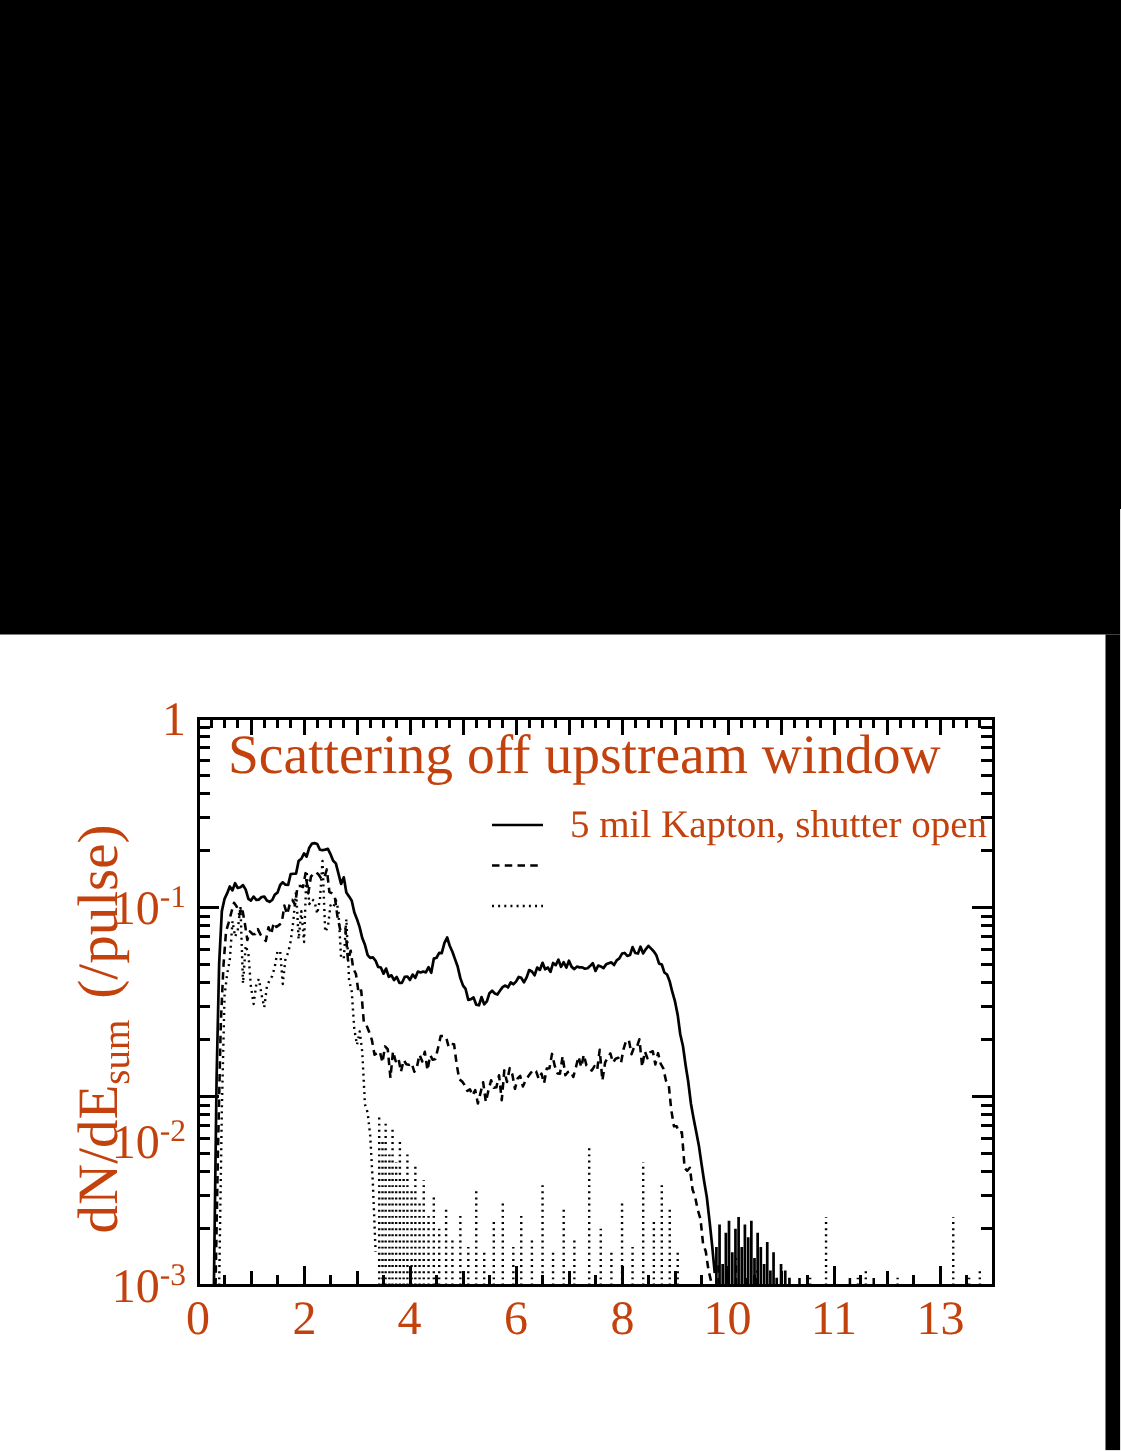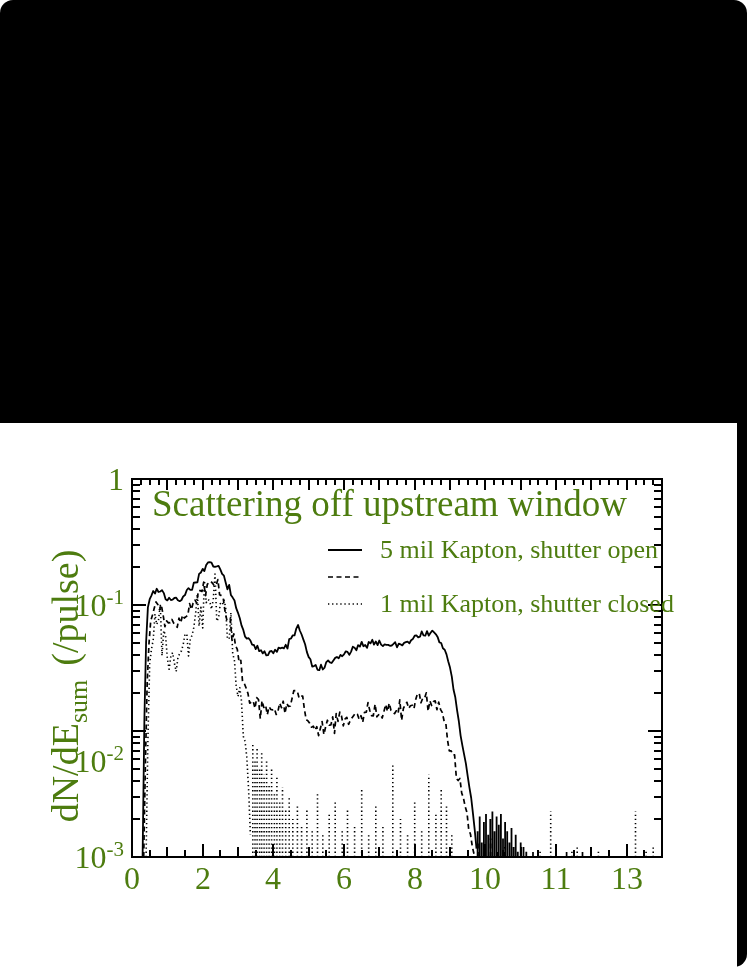--- a/index.html
+++ b/index.html
@@ -1,17 +1,17 @@
 <!DOCTYPE html>
 <html><head>
 <meta charset="utf-8">
 <style>
   html,body{margin:0;padding:0;background:#fff;}
   .stage{position:relative;width:747px;height:967px;background:#fff;overflow:hidden;
-         font-family:"Liberation Serif","DejaVu Serif",serif;color:#4d7c0f;border-radius:13px;}
+         font-family:"Liberation Serif","DejaVu Serif",serif;color:#c2410c;}
   .mask-top{position:absolute;left:0;top:0;width:747px;height:423px;background:#000;}
   .mask-right{position:absolute;left:737px;top:423px;width:10px;height:544px;background:#000;}
   #plot-svg{position:absolute;left:0;top:0;}
   .txt{position:absolute;white-space:nowrap;}
   .title{left:152px;top:482px;font-size:37px;line-height:44px;}
   .lg-label{left:380px;font-size:26px;line-height:32px;}
   .lg1{top:534px;} .lg2{top:561px;} .lg3{top:588px;}
   .ytick{right:623px;text-align:right;font-size:32px;line-height:38px;}
   .ytick sup{font-size:21px;line-height:0;}
   .yt0{top:460px;} .yt1{top:586px;} .yt2{top:712px;margin-top:30px;} .yt3{top:838px;}
@@ -193,21 +193,20 @@
         <path d="M143.7 857.0L145.4 763.5L147.2 682.2L149.0 643.4L150.7 620.9L152.5 614.9L154.3 608.0L156.0 601.9L157.8 604.4L159.6 609.8L161.3 604.9L163.1 614.7L164.9 626.7L166.6 620.9L168.4 622.8L170.2 622.7L171.9 619.4L173.7 623.1L175.5 625.0L177.2 627.3L179.0 618.2L180.8 622.8L182.5 615.1L184.3 618.0L186.1 616.6L187.8 615.4L189.6 603.7L191.4 609.6L193.1 603.1L194.9 599.9L196.7 603.1L198.4 590.7L200.2 590.6L202.0 591.4L203.7 582.1L205.5 595.6L207.3 584.4L209.0 582.5L210.8 581.4L212.6 583.3L214.3 585.9L216.1 585.3L217.9 579.6L219.6 594.8L221.4 595.6L223.2 598.0L224.9 610.5L226.7 619.4L228.5 618.4L230.2 617.8L232.0 640.4L233.8 633.8L235.5 645.7L237.3 649.3L239.1 662.2L240.8 660.3L242.6 682.1L244.4 683.7L246.1 688.0L247.9 693.2L249.7 703.2L251.4 702.1L253.2 701.0L255.0 708.3L256.7 697.6L258.5 699.5L260.3 718.6L262.0 700.9L263.8 707.5L265.6 705.2L267.3 714.6L269.1 706.7L270.9 709.5L272.6 709.9L274.4 708.6L276.2 714.5L277.9 711.5L279.7 703.1L281.5 707.7L283.2 701.2L285.0 713.5L286.8 703.5L288.5 706.5L290.3 706.0L292.1 698.3L293.8 690.7L295.6 690.6L297.4 691.4L299.1 698.0L300.9 696.0L302.7 696.1L304.4 709.3L306.2 719.6L308.0 720.9L309.7 723.3L311.5 727.2L313.3 726.2L315.0 730.3L316.8 726.7L318.6 735.6L320.3 728.7L322.1 721.5L323.9 734.6L325.6 727.0L327.4 720.2L329.2 725.2L330.9 724.9L332.7 716.9L334.5 733.5L336.2 713.6L338.0 721.3L339.8 712.1L341.5 716.0L343.3 725.9L345.1 718.9L346.8 717.3L348.6 724.3L350.4 720.3L352.1 717.7L353.9 715.2L355.7 713.0L357.4 714.2L359.2 719.4L361.0 715.7L362.7 722.2L364.5 712.4L366.3 712.2L368.0 702.6L369.8 710.5L371.6 715.6L373.3 715.8L375.1 704.1L376.9 716.8L378.6 714.7L380.4 714.1L382.2 718.0L383.9 711.6L385.7 704.5L387.5 711.4L389.2 703.2L391.0 710.4L392.8 712.0L394.5 713.7L396.3 710.8L398.1 713.4L399.8 699.9L401.6 720.3L403.4 708.4L405.1 705.1L406.9 702.3L408.7 708.4L410.4 705.8L412.2 705.2L414.0 708.6L415.7 699.4L417.5 693.6L419.3 693.6L421.0 702.8L422.8 697.9L424.6 698.0L426.3 692.8L428.1 711.2L429.9 700.9L431.6 705.5L433.4 701.6L435.2 700.8L436.9 709.7L438.7 702.1L440.5 709.3L442.2 712.3L444.0 720.5L445.8 722.9L447.5 739.9L449.3 750.9L451.1 750.8L452.8 754.9L454.6 754.9L456.4 778.6L458.1 780.5L459.9 778.5L461.7 793.0L463.4 797.8L465.2 806.7L467.0 812.7L468.7 829.2L470.5 834.2L472.3 846.6L474.0 854.0" stroke-width="1.7" stroke-dasharray="5,3.5"></path>
         <path d="M479.0 857L479.0 842.6M484.6 857L484.6 851.8M490.6 857L490.6 838.6M497.7 857L497.7 851.8M504.8 857L504.8 847.0M533.0 857L533.0 851.8M566.6 857L566.6 851.8M582.5 857L582.5 851.8" stroke-width="1.7" stroke-dasharray="5,3.5"></path>
         <path d="M142.6 857.0L144.4 718.4L146.1 642.4L147.9 607.4L149.7 599.2L151.4 595.6L153.2 591.0L155.0 593.6L156.7 588.8L158.5 592.0L160.3 591.5L162.0 590.1L163.8 593.1L165.6 599.3L167.3 600.4L169.1 597.7L170.9 600.0L172.6 599.7L174.4 598.0L176.2 597.7L177.9 600.3L179.7 601.2L181.5 600.0L183.2 596.4L185.0 595.1L186.8 590.0L188.5 588.2L190.3 589.8L192.1 589.9L193.8 582.7L195.6 582.5L197.4 582.4L199.1 573.9L200.9 572.5L202.7 568.9L204.4 571.1L206.2 565.1L208.0 562.4L209.7 562.1L211.5 562.7L213.3 566.5L215.0 566.8L216.8 566.4L218.6 565.9L220.3 569.4L222.1 573.8L223.9 575.6L225.6 582.2L227.4 589.3L229.2 584.9L230.9 595.0L232.7 597.6L234.5 600.5L236.2 608.2L238.0 612.8L239.8 618.3L241.5 625.4L243.3 629.9L245.1 636.7L246.8 638.6L248.6 638.2L250.4 640.5L252.1 644.6L253.9 645.0L255.7 649.1L257.4 645.7L259.2 651.2L261.0 650.2L262.7 653.4L264.5 651.3L266.3 655.3L268.0 655.2L269.8 651.3L271.6 651.0L273.3 653.3L275.1 649.7L276.9 651.9L278.6 647.7L280.4 648.3L282.2 647.7L283.9 648.3L285.7 644.8L287.5 648.5L289.2 639.1L291.0 638.5L292.8 635.3L294.5 635.4L296.3 628.6L298.1 625.0L299.8 630.5L301.6 634.5L303.4 639.6L305.1 644.3L306.9 652.1L308.7 657.1L310.4 659.3L312.2 666.6L314.0 666.1L315.7 665.0L317.5 669.8L319.3 670.2L321.0 664.7L322.8 669.5L324.6 667.6L326.3 662.1L328.1 660.5L329.9 662.3L331.6 663.0L333.4 660.4L335.2 657.9L336.9 657.0L338.7 658.3L340.5 654.9L342.2 656.2L344.0 654.4L345.8 651.3L347.5 651.9L349.3 654.9L351.1 651.6L352.8 646.7L354.6 647.7L356.4 650.2L358.1 645.1L359.9 646.6L361.7 641.9L363.4 646.2L365.2 645.0L367.0 647.9L368.7 642.0L370.5 643.4L372.3 639.8L374.0 644.6L375.8 641.5L377.6 645.1L379.3 640.5L381.1 644.6L382.9 646.1L384.6 644.4L386.4 644.9L388.2 644.9L389.9 645.8L391.7 645.5L393.5 643.9L395.2 642.2L397.0 647.3L398.8 643.7L400.5 644.3L402.3 645.4L404.1 642.9L405.8 642.2L407.6 641.6L409.4 643.3L411.1 640.2L412.9 638.9L414.7 635.7L416.4 635.3L418.2 637.3L420.0 636.7L421.7 631.4L423.5 635.3L425.3 635.7L427.0 631.1L428.8 635.6L430.6 632.7L432.3 630.6L434.1 632.4L435.9 634.3L437.6 636.9L439.4 642.4L441.2 643.0L442.9 648.3L444.7 649.7L446.5 654.4L448.2 661.3L450.0 667.6L451.8 676.6L453.5 689.5L455.3 697.3L457.1 710.3L458.8 721.0L460.6 735.6L462.4 745.6L464.1 754.4L465.9 763.6L467.7 776.1L469.4 787.3L471.2 798.0L473.0 813.8L474.7 829.7L476.5 848.7" stroke-width="1.8"></path>
         <path d="M477.6 857L477.6 831.3M479.7 857L479.7 816.4M481.8 857L481.8 842.6M483.9 857L483.9 821.9M486.0 857L486.0 813.9M488.2 857L488.2 834.8M490.3 857L490.3 819.1M492.4 857L492.4 811.4M494.5 857L494.5 831.3M496.6 857L496.6 816.4M498.8 857L498.8 824.8M500.9 857L500.9 813.9M503.0 857L503.0 838.6M505.1 857L505.1 821.9M507.2 857L507.2 831.3M509.4 857L509.4 842.6M511.5 857L511.5 828.0M513.6 857L513.6 847.0M515.7 857L515.7 834.8M517.8 857L517.8 851.8M520.7 857L520.7 842.6M523.5 857L523.5 847.0M526.3 857L526.3 851.8" stroke-width="1.8"></path>
       </g>
     </svg>
 
   <div class="txt title">Scattering off upstream window</div>
 
   <div class="txt lg-label lg1">5 mil Kapton, shutter open</div>
-  <div class="txt lg-label lg3">1 mil Kapton, shutter closed</div>
 
   <div class="txt ytick yt0"><span>1</span><sup></sup></div>
   <div class="txt ytick yt1"><span>10</span><sup>-1</sup></div>
   <div class="txt ytick yt2"><span>10</span><sup>-2</sup></div>
   <div class="txt ytick yt3"><span>10</span><sup>-3</sup></div>
 
   <div class="txt xtick" style="left:132px">0</div>
   <div class="txt xtick" style="left:203px">2</div>
   <div class="txt xtick" style="left:273px">4</div>
   <div class="txt xtick" style="left:344px">6</div>

